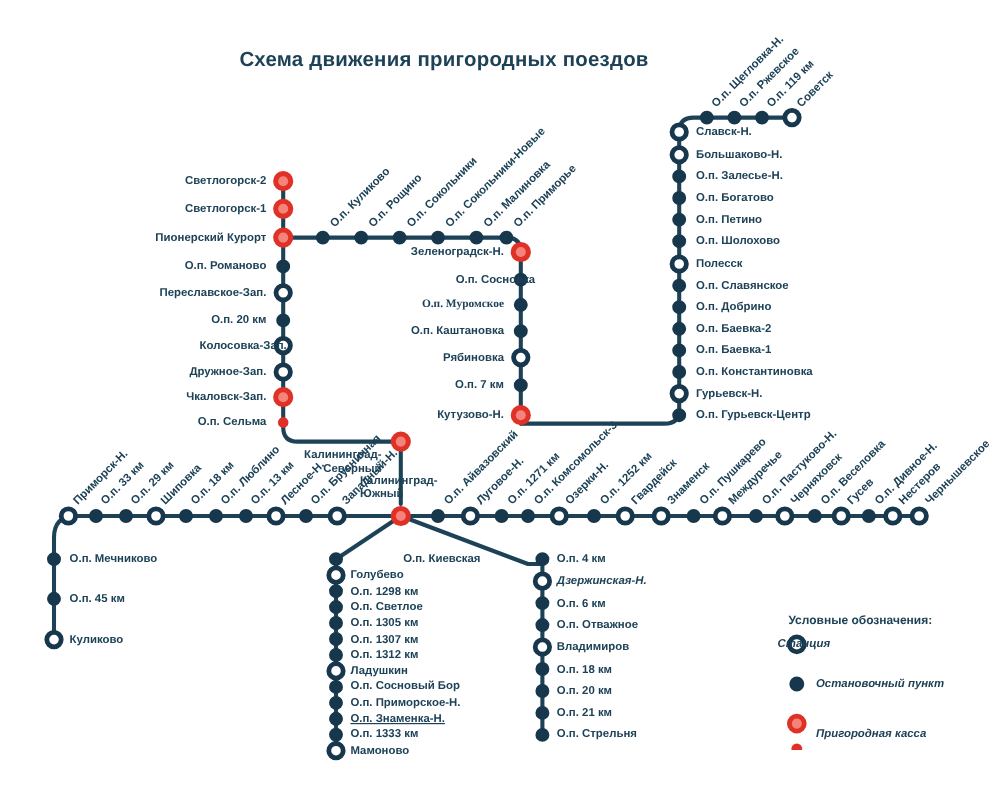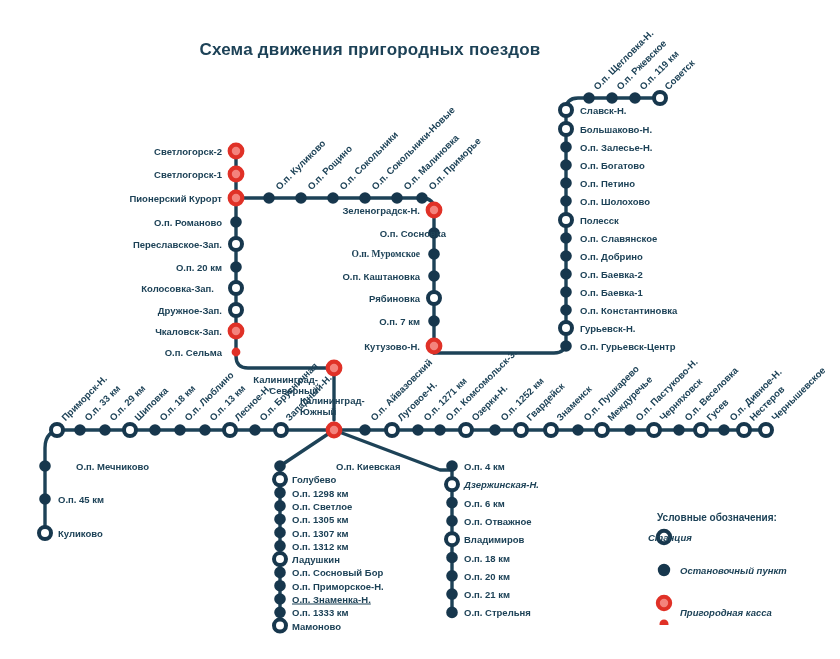--- a/index.html
+++ b/index.html
@@ -167,21 +167,21 @@
     </g>
 </svg>
 
 <div id="labels">
     <div class="lbl r" style="left: 222px; top: 151px;">Светлогорск-2</div>
     <div class="lbl r" style="left: 222px; top: 174px;">Светлогорск-1</div>
     <div class="lbl r" style="left: 222px; top: 198px;">Пионерский Курорт</div>
     <div class="lbl r" style="left: 222px; top: 222px;">О.п. Романово</div>
     <div class="lbl r" style="left: 222px; top: 244px;">Переславское-Зап.</div>
     <div class="lbl r" style="left: 222px; top: 267px;">О.п. 20 км</div>
-    <div class="lbl r" style="left: 214px; top: 288px; padding-left: 44px;">Колосовка-Зап.</div>
+    <div class="lbl r" style="left: 239px; top: 288px; padding-left: 44px;">Колосовка-Зап.</div>
     <div class="lbl r" style="left: 222px; top: 310px;">Дружное-Зап.</div>
     <div class="lbl r" style="left: 222px; top: 331px;">Чкаловск-Зап.</div>
     <div class="lbl r" style="left: 222px; top: 352px;">О.п. Сельма</div>
     <div class="lbl diag" style="left: 277px; top: 188px;">О.п. Куликово</div>
     <div class="lbl diag" style="left: 309px; top: 188px;">О.п. Рощино</div>
     <div class="lbl diag" style="left: 341px; top: 188px;">О.п. Сокольники</div>
     <div class="lbl diag" style="left: 373px; top: 188px;">О.п. Сокольники-Новые</div>
     <div class="lbl diag" style="left: 405px; top: 188px;">О.п. Малиновка</div>
     <div class="lbl diag" style="left: 430px; top: 188px;">О.п. Приморье</div>
     <div class="lbl r" style="left: 420px; top: 210px;">Зеленоградск-Н.</div>
@@ -229,21 +229,21 @@
     <div class="lbl diag" style="left: 287px; top: 419px;">Западный-Н.</div>
     <div class="lbl diag" style="left: 261px; top: 419px;">О.п. Брусничная</div>
     <div class="lbl diag" style="left: 236px; top: 419px;">Лесное-Н.</div>
     <div class="lbl diag" style="left: 211px; top: 419px;">О.п. 13 км</div>
     <div class="lbl diag" style="left: 186px; top: 419px;">О.п. Люблино</div>
     <div class="lbl diag" style="left: 161px; top: 419px;">О.п. 18 км</div>
     <div class="lbl diag" style="left: 136px; top: 419px;">Шиповка</div>
     <div class="lbl diag" style="left: 111px; top: 419px;">О.п. 29 км</div>
     <div class="lbl diag" style="left: 86px; top: 419px;">О.п. 33 км</div>
     <div class="lbl diag" style="left: 63px; top: 419px;">Приморск-Н.</div>
-    <div class="lbl l" style="left: 76px; top: 466px;">О.п. Мечниково</div>
+    <div class="lbl l" style="left: 58px; top: 466px;">О.п. Мечниково</div>
     <div class="lbl l" style="left: 58px; top: 499px;">О.п. 45 км</div>
     <div class="lbl l" style="left: 58px; top: 533px;">Куликово</div>
     <div class="lbl l" style="left: 292px; top: 466px; margin-left: 44px;">О.п. Киевская</div>
     <div class="lbl l" style="left: 292px; top: 479.3px;">Голубево</div>
     <div class="lbl l" style="left: 292px; top: 492.6px;">О.п. 1298 км</div>
     <div class="lbl l" style="left: 292px; top: 505.9px;">О.п. Светлое</div>
     <div class="lbl l" style="left: 292px; top: 519.2px;">О.п. 1305 км</div>
     <div class="lbl l" style="left: 292px; top: 532.5px;">О.п. 1307 км</div>
     <div class="lbl l" style="left: 292px; top: 545.8px;">О.п. 1312 км</div>
     <div class="lbl l" style="left: 292px; top: 559.1px;">Ладушкин</div>

